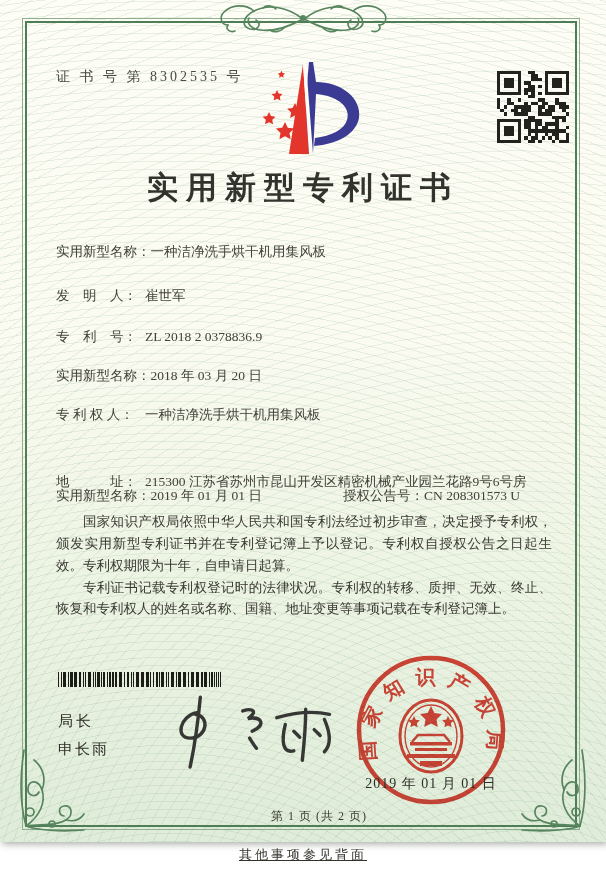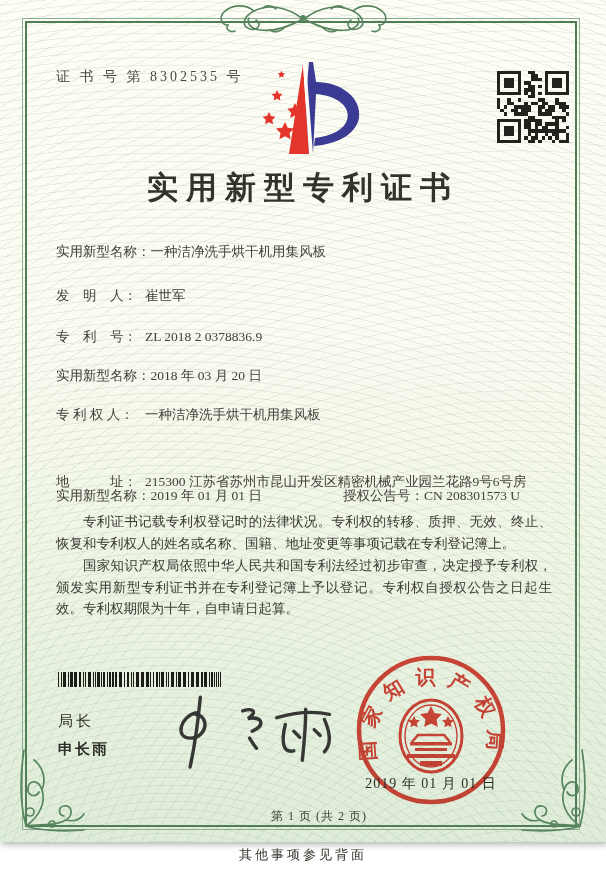--- a/index.html
+++ b/index.html
@@ -38,29 +38,29 @@
   .frow-pair2{position:absolute;left:287px;top:0;font-size:13.5px;color:#42423a;white-space:nowrap;}
   
   .body-text{position:absolute;left:56px;top:511px;width:496px;font-size:13.5px;
     color:#3a3a34;line-height:1.62;text-align:justify;}
   .body-text p{margin:0;text-indent:2em;}
   
   .barcode{position:absolute;left:58px;top:672px;width:167px;height:15px;font-size:0;line-height:0;}
   .barcode i{display:inline-block;height:15px;background:#1d1d18;}
   .barcode b{display:inline-block;height:15px;background:transparent;}
   .sign-title{position:absolute;left:58px;top:712px;font-size:15px;letter-spacing:3px;color:#2e2e28;}
-  .sign-name {position:absolute;left:58px;top:740px;font-size:15px;letter-spacing:2px;color:#2e2e28;font-weight:bold;}
+  .sign-name {position:absolute;left:58px;top:740px;font-size:15px;letter-spacing:2px;color:#2e2e28;}
   .signature{position:absolute;left:168px;top:688px;width:170px;height:90px;}
   .seal{position:absolute;left:352px;top:645px;width:158px;height:168px;opacity:.92;mix-blend-mode:multiply;}
   .seal-date{position:absolute;left:352px;top:775px;width:158px;text-align:center;
     font-size:14px;color:#2e2e28;letter-spacing:1px;}
   .page-num{position:absolute;left:0;top:808px;width:606px;text-align:center;
     font-size:12px;color:#3b3b33;letter-spacing:1px;padding-left:16px;}
   .back-note{position:absolute;left:0;top:846px;width:606px;text-align:center;
-    font-size:13px;color:#33332c;letter-spacing:3px;}
+    font-size:13px;color:#33332c;letter-spacing:3px;text-decoration:underline;}
   
   .orn-top{position:absolute;left:216px;top:2px;width:175px;height:34px;}
   .orn-bl{position:absolute;left:16px;top:746px;width:72px;height:88px;}
   .orn-br{position:absolute;left:518px;top:746px;width:72px;height:88px;transform:scaleX(-1);}
 </style>
 </head>
 <body>
 
 <div class="sheet">
   <div class="frame">
@@ -377,22 +377,22 @@
   </div>
   <div class="frow" style="top:472px">
     <span class="flabel">地　　　址：</span><span class="fvalue">215300 江苏省苏州市昆山开发区精密机械产业园兰花路9号6号房</span>
   </div>
   <div class="frow" style="top:486px">
     <span class="flabel">实用新型名称：</span><span class="fvalue">2019 年 01 月 01 日</span>
     <span class="frow-pair2"><span>授权公告号：</span><span>CN 208301573 U</span></span>
   </div>
 
   <div class="body-text">
+    <p>国家知识产权局依照中华人民共和国专利法经过初步审查，决定授予专利权，颁发实用新型专利证书并在专利登记簿上予以登记。专利权自授权公告之日起生效。专利权期限为十年，自申请日起算。</p>
     <p>专利证书记载专利权登记时的法律状况。专利权的转移、质押、无效、终止、恢复和专利权人的姓名或名称、国籍、地址变更等事项记载在专利登记簿上。</p>
-    <p>国家知识产权局依照中华人民共和国专利法经过初步审查，决定授予专利权，颁发实用新型专利证书并在专利登记簿上予以登记。专利权自授权公告之日起生效。专利权期限为十年，自申请日起算。</p>
   </div>
 
   <div class="barcode" id="barcode"><i style="width:1px"></i><b style="width:2px"></b><i style="width:1px"></i><b style="width:1px"></b><i style="width:3px"></i><b style="width:2px"></b><i style="width:1px"></i><b style="width:1px"></b><i style="width:3px"></i><b style="width:1px"></b><i style="width:3px"></i><b style="width:2px"></b><i style="width:2px"></i><b style="width:2px"></b><i style="width:1px"></i><b style="width:1px"></b><i style="width:1px"></i><b style="width:2px"></b><i style="width:3px"></i><b style="width:2px"></b><i style="width:1px"></i><b style="width:1px"></b><i style="width:1px"></i><b style="width:1px"></b><i style="width:3px"></i><b style="width:1px"></b><i style="width:1px"></i><b style="width:1px"></b><i style="width:2px"></i><b style="width:2px"></b><i style="width:1px"></i><b style="width:1px"></b><i style="width:2px"></i><b style="width:1px"></b><i style="width:2px"></i><b style="width:1px"></b><i style="width:2px"></i><b style="width:2px"></b><i style="width:3px"></i><b style="width:2px"></b><i style="width:1px"></i><b style="width:2px"></b><i style="width:2px"></i><b style="width:2px"></b><i style="width:1px"></i><b style="width:1px"></b><i style="width:1px"></i><b style="width:2px"></b><i style="width:3px"></i><b style="width:2px"></b><i style="width:3px"></i><b style="width:2px"></b><i style="width:3px"></i><b style="width:1px"></b><i style="width:1px"></i><b style="width:2px"></b><i style="width:1px"></i><b style="width:2px"></b><i style="width:2px"></i><b style="width:1px"></b><i style="width:1px"></i><b style="width:1px"></b><i style="width:3px"></i><b style="width:2px"></b><i style="width:1px"></i><b style="width:1px"></b><i style="width:1px"></i><b style="width:2px"></b><i style="width:3px"></i><b style="width:2px"></b><i style="width:1px"></i><b style="width:1px"></b><i style="width:3px"></i><b style="width:2px"></b><i style="width:3px"></i><b style="width:2px"></b><i style="width:1px"></i><b style="width:2px"></b><i style="width:3px"></i><b style="width:2px"></b><i style="width:3px"></i><b style="width:2px"></b><i style="width:2px"></i><b style="width:1px"></b><i style="width:3px"></i><b style="width:2px"></b><i style="width:1px"></i><b style="width:1px"></b><i style="width:2px"></i><b style="width:1px"></b><i style="width:1px"></i><b style="width:1px"></b><i style="width:1px"></i><b style="width:1px"></b><i style="width:1px"></i><b style="width:1px"></b><i style="width:1px"></i><b style="width:1px"></b></div>
 
   <div class="sign-title">局长</div>
   <div class="sign-name">申长雨</div>
 
   <svg class="signature" viewBox="0 0 200 100">
     <g fill="none" stroke="#1f1f1f" stroke-width="4" stroke-linecap="round" opacity=".88">
       <path d="M34,26 C14,30 8,56 26,56 C46,56 50,30 32,28"></path>

